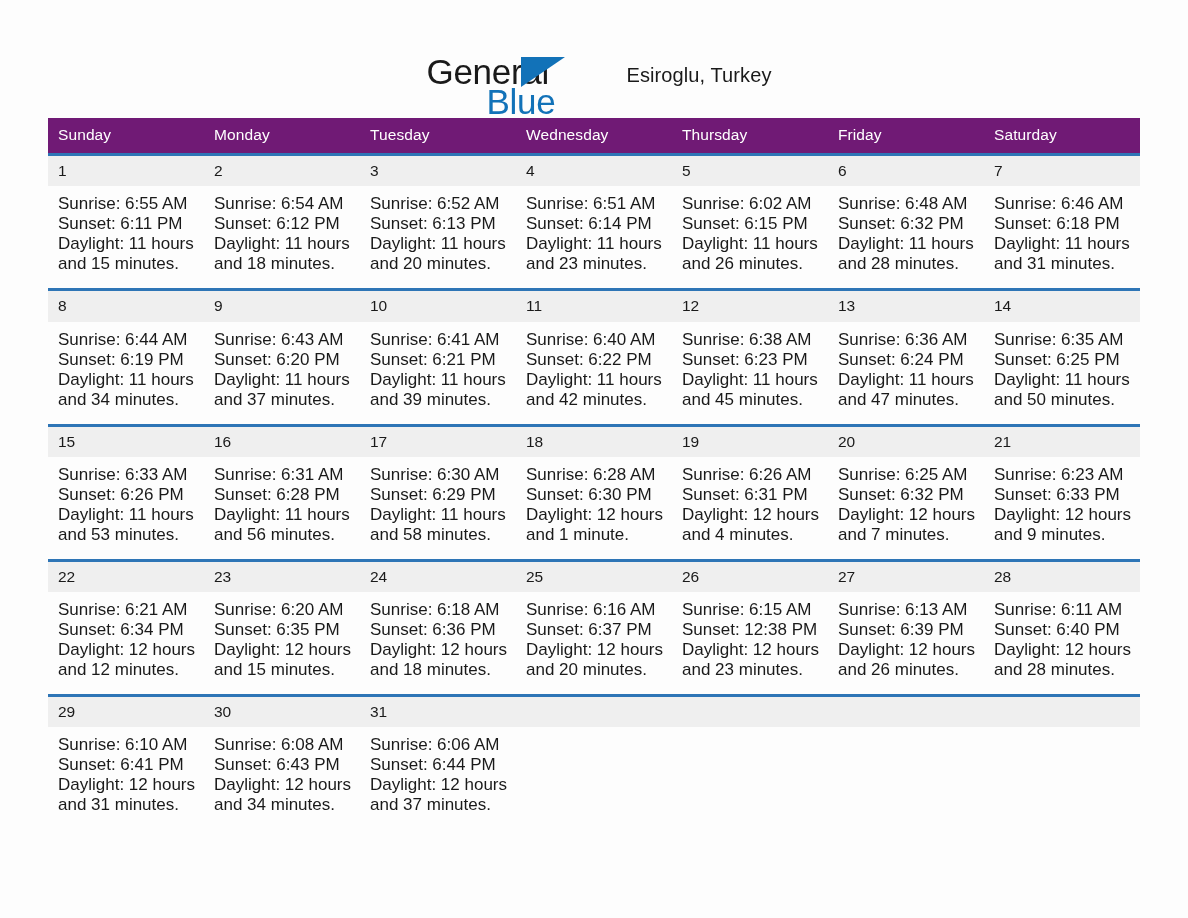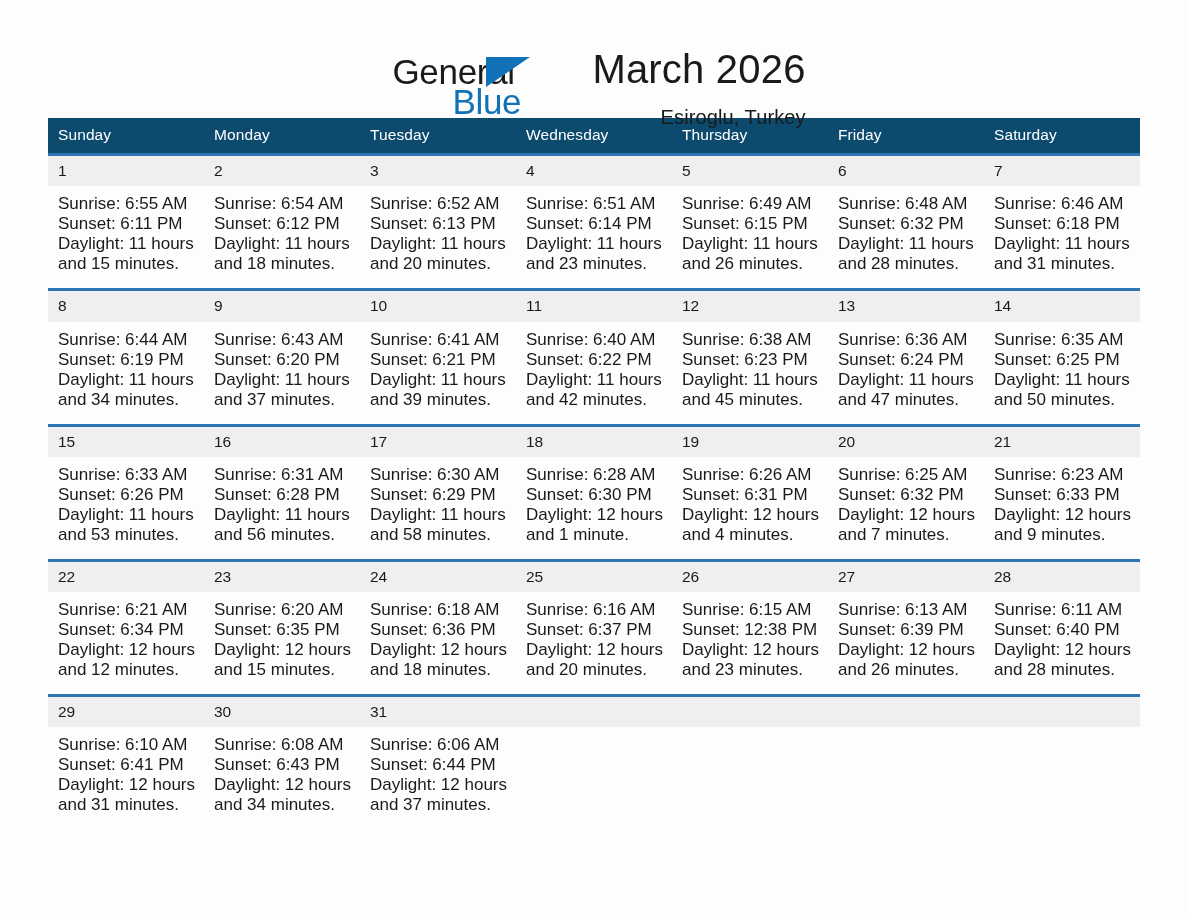--- a/index.html
+++ b/index.html
@@ -86,21 +86,21 @@
   
   .calendar {
     width: 1092px;
     border-collapse: collapse;
     table-layout: fixed;
     margin-top: 8px;
   }
   .calendar col { width: 156px; }
 
   thead th {
-    background: #0c4a6e;
+    background: #701a75;
     color: #ffffff;
     font-size: 15.5px;
     font-weight: normal;
     text-align: left;
     padding: 8px 0 9px 10px;
     height: 16px;
     letter-spacing: 0.1px;
   }
 
   tbody td {
@@ -137,21 +137,20 @@
 
   <div class="header">
 
     <div class="brand">
       <span class="brand-general">General</span>
       <span class="brand-triangle"></span>
       <span class="brand-blue">Blue</span>
     </div>
 
     <div class="title-block">
-      <div class="cal-title">March 2026</div>
       <div class="cal-subtitle">Esiroglu, Turkey</div>
     </div>
 
   </div>
 
   <table class="calendar">
     <colgroup>
       <col>
         <col>
         <col>
@@ -202,21 +201,21 @@
           <div class="daynum">4</div>
           <div class="dayinfo">
             <div>Sunrise: 6:51 AM</div>
             <div>Sunset: 6:14 PM</div>
             <div class="daylight">Daylight: 11 hours and 23 minutes.</div>
           </div>
         </td>
         <td>
           <div class="daynum">5</div>
           <div class="dayinfo">
-            <div>Sunrise: 6:49 AM</div>
+            <div>Sunrise: 6:02 AM</div>
             <div>Sunset: 6:15 PM</div>
             <div class="daylight">Daylight: 11 hours and 26 minutes.</div>
           </div>
         </td>
         <td>
           <div class="daynum">6</div>
           <div class="dayinfo">
             <div>Sunrise: 6:48 AM</div>
             <div>Sunset: 6:32 PM</div>
             <div class="daylight">Daylight: 11 hours and 28 minutes.</div>

